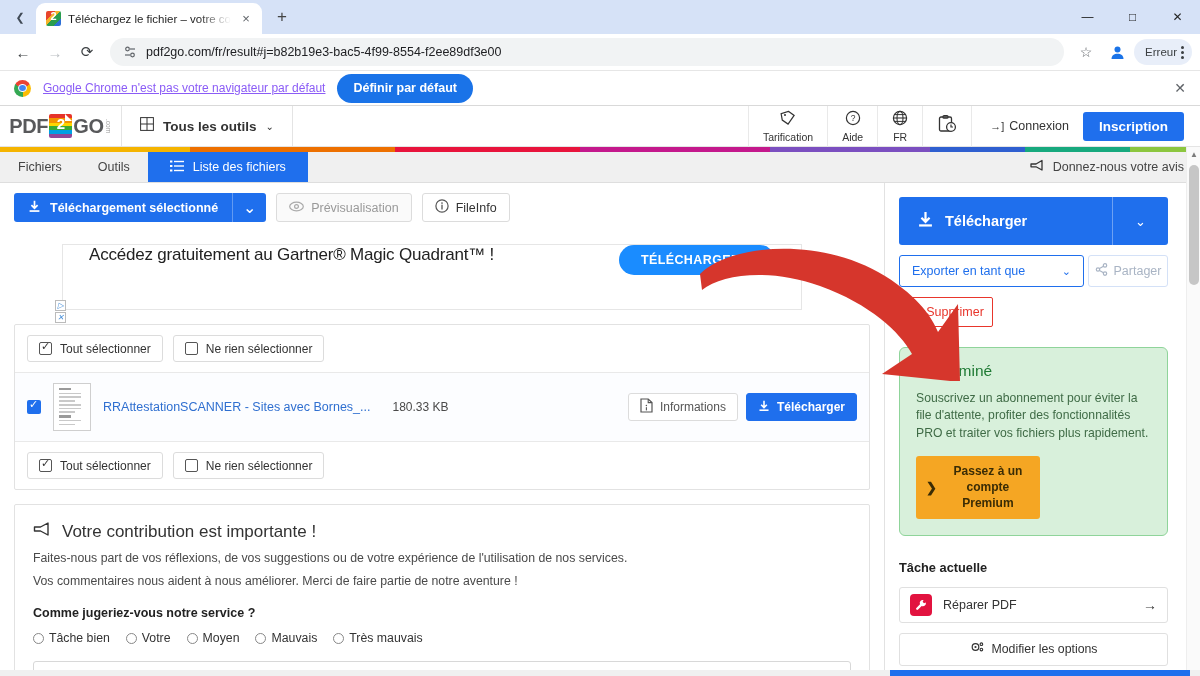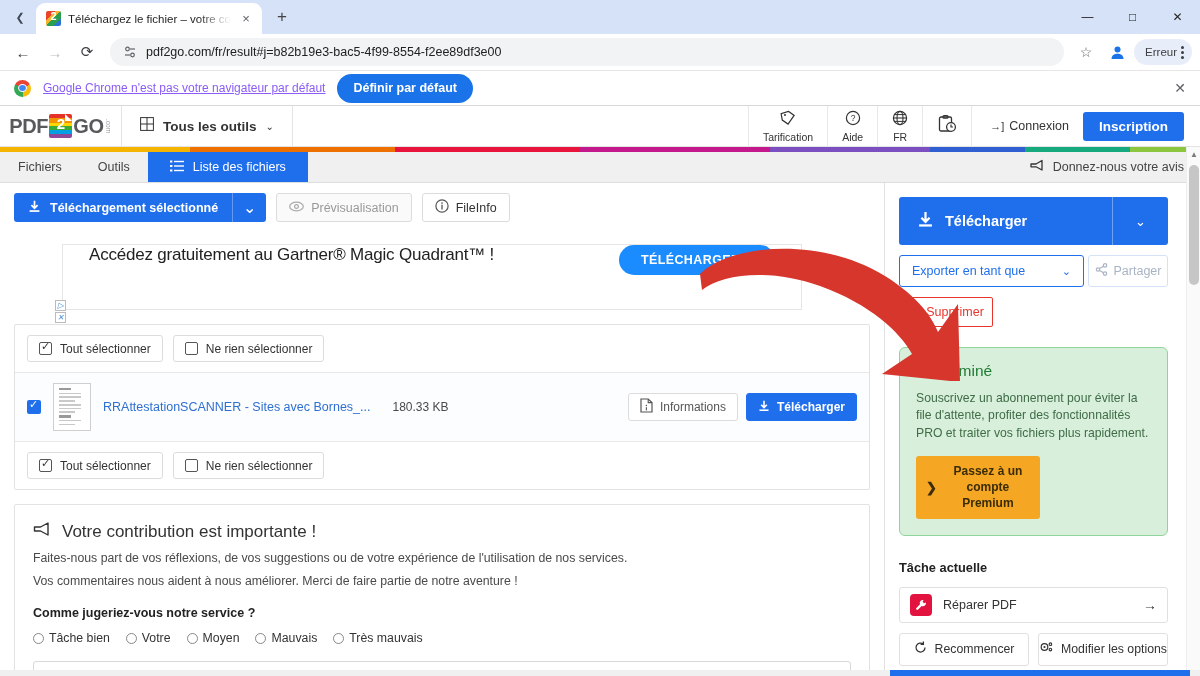--- a/index.html
+++ b/index.html
@@ -643,29 +643,20 @@
             <svg width="12" height="12" viewBox="0 0 12 12">
                 <path d="M8.6 1.2 a3 3 0 0 0 -3.6 4.1 L1.4 8.9 a1.2 1.2 0 0 0 1.7 1.7 l3.6 -3.6 a3 3 0 0 0 4.1 -3.6 L9 4.2 L7.6 2.8 Z" fill="#fff"></path>
               </svg>
           </span>
           <span>Réparer PDF</span>
           <span class="task-arrow">→</span>
         </div>
         <div class="task-row2">
           <div class="task-sm">
             <span>
-              <svg width="13" height="13" viewBox="0 0 13 13">
-                  <path d="M11 6.5 a4.5 4.5 0 1 1 -1.6 -3.4" fill="none" stroke="#333" stroke-width="1.3"></path>
-                  <path d="M9.4 0.4 V3.3 H6.6" fill="none" stroke="#333" stroke-width="1.3"></path>
-                </svg>
-            </span>
-            <span>Recommencer</span>
-          </div>
-          <div class="task-sm">
-            <span>
               <svg width="14" height="13" viewBox="0 0 14 13">
                   <circle cx="5.5" cy="6" r="3.3" fill="none" stroke="#333" stroke-width="1.2"></circle>
                   <circle cx="5.5" cy="6" r="1.1" fill="#333"></circle>
                   <circle cx="11.4" cy="3.2" r="1.3" fill="none" stroke="#333" stroke-width="1.1"></circle>
                   <circle cx="11.4" cy="8.6" r="1.3" fill="none" stroke="#333" stroke-width="1.1"></circle>
                 </svg>
             </span>
             <span>Modifier les options</span>
           </div>
         </div>

